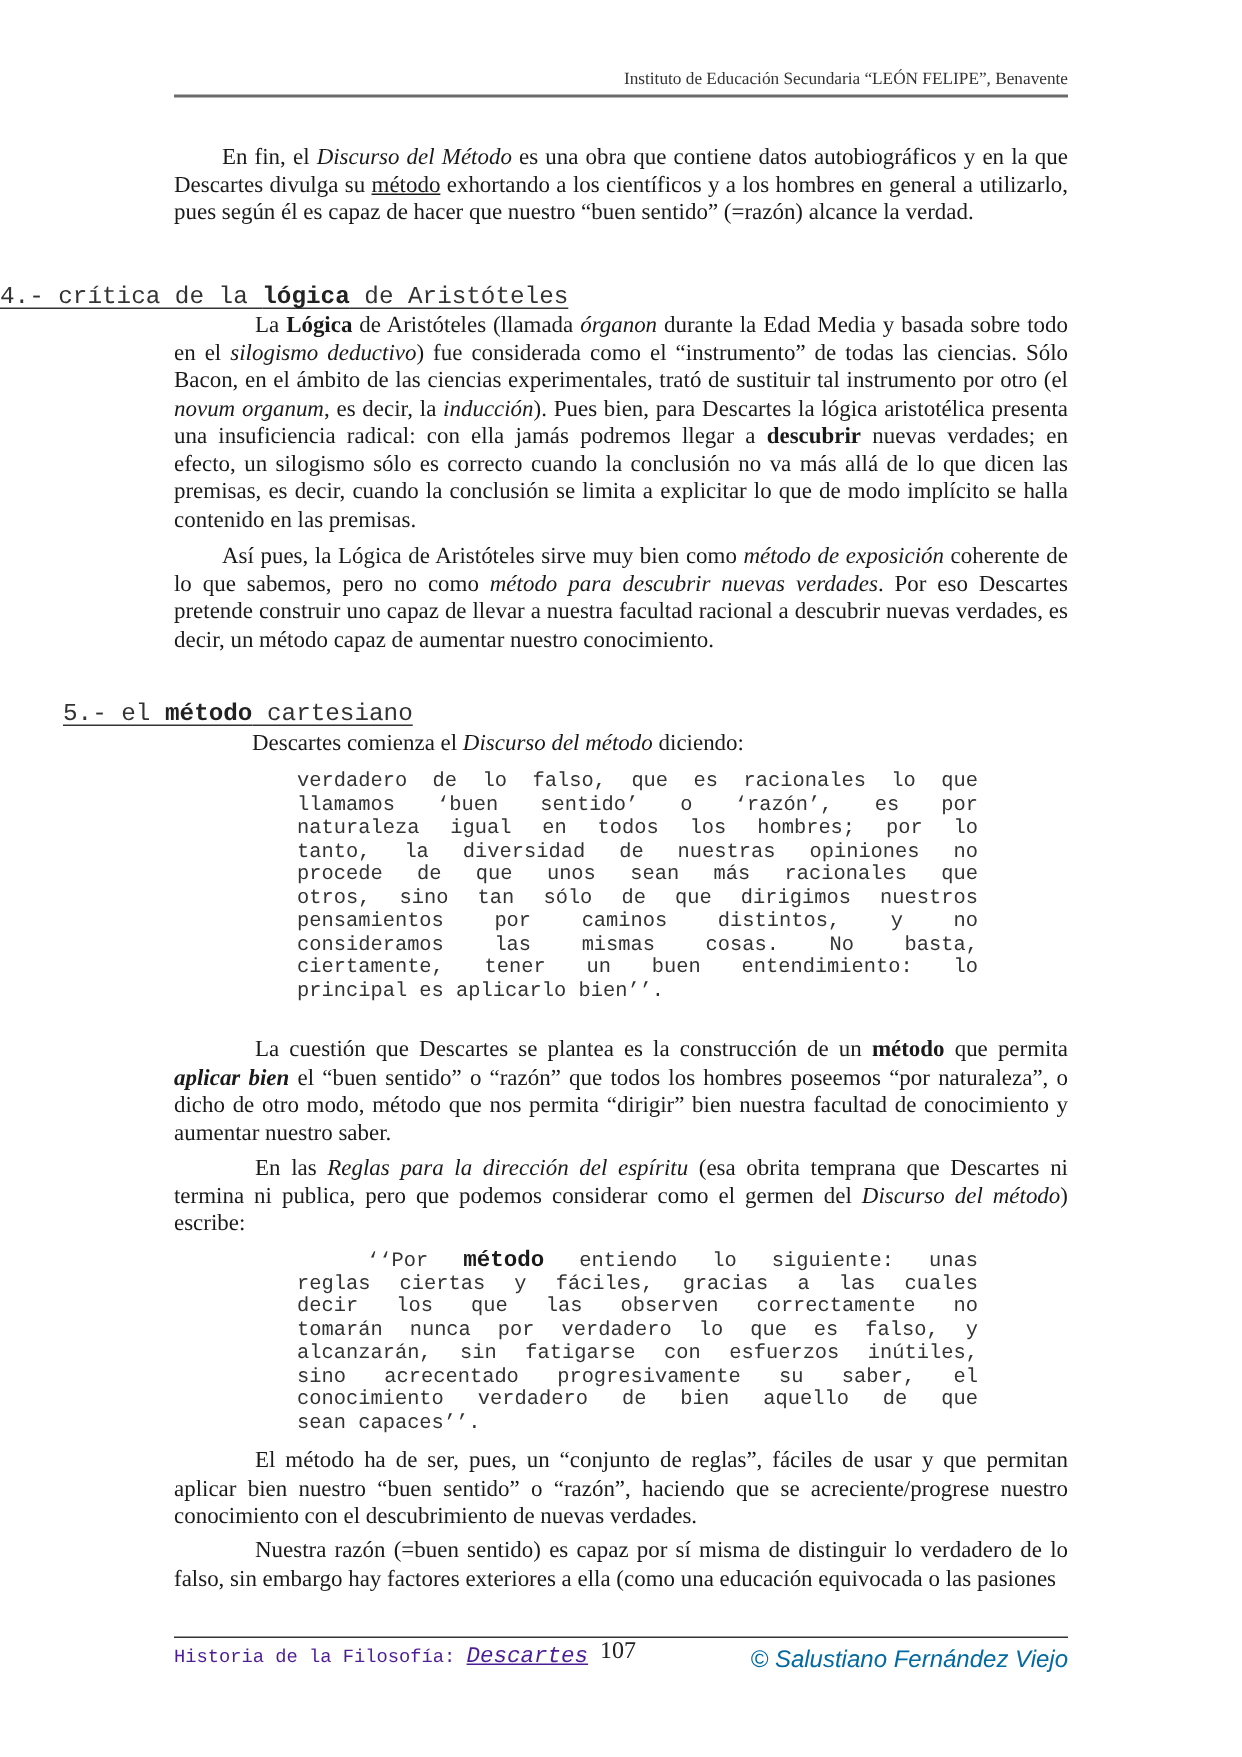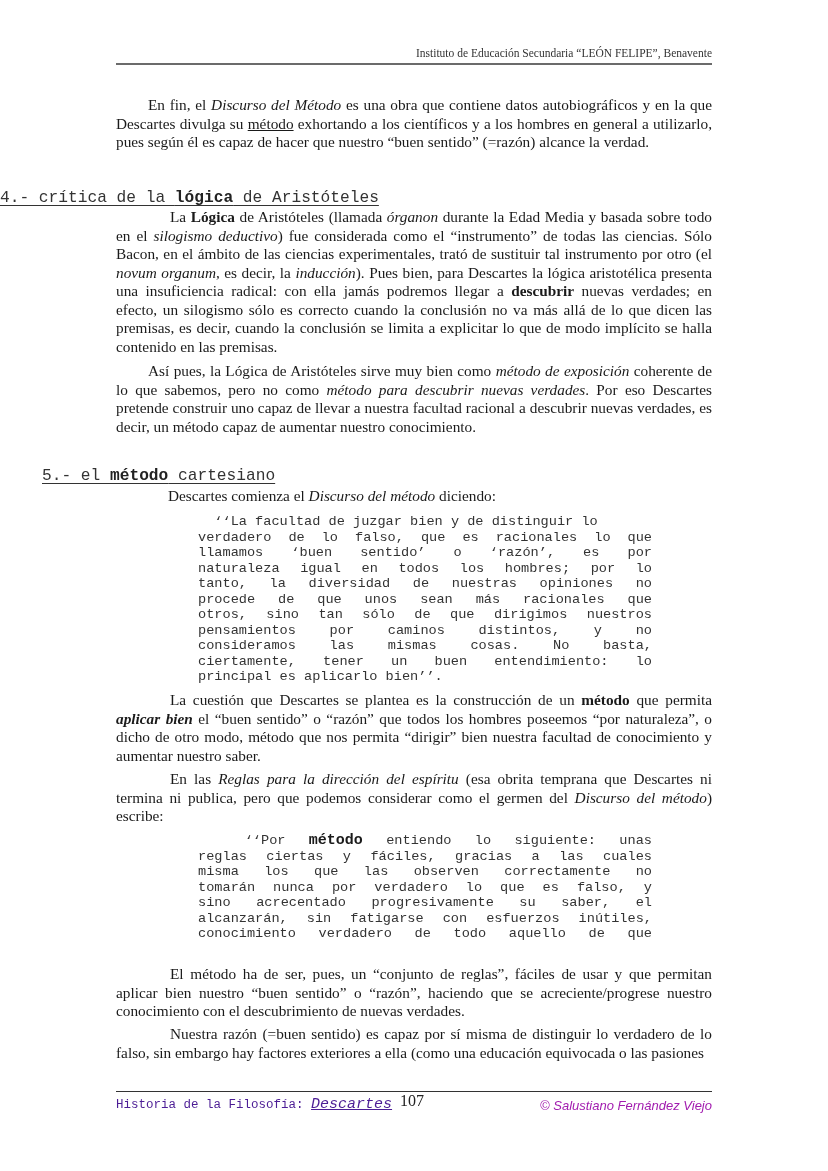--- a/index.html
+++ b/index.html
@@ -23,21 +23,21 @@
 
   .quote { position: absolute; left: 198px; width: 454px; font-size: 13.6px; line-height: 15.5px; text-align: justify; color: #333; white-space: normal; }
   .quote .qline { display: block; text-align: justify; text-align-last: justify; height: 15.5px; }
   .quote .qline.last { text-align-last: left; }
   .quote b { font-size: 15px; font-weight: bold; color: #1a1a1a; }
 
   .footer-rule { position: absolute; left: 116px; width: 596px; top: 1091px; height: 1px; background: #333; }
   .footer-left { position: absolute; left: 116px; top: 1096px; font-size: 12.5px; color: #4c1d95; font-family: Liberation Mono, monospace; }
   .footer-left .course { font-style: italic; text-decoration: underline; font-size: 15px; }
   .footer-page { position: absolute; left: 400px; top: 1092px; font-size: 16px; color: #222; }
-  .footer-right { position: absolute; right: 116px; top: 1098px; font-size: 13px; font-style: italic; color: #a21caf; margin-left: 40px; }
+  .footer-right { position: absolute; right: 116px; top: 1098px; font-size: 16px; font-style: italic; color: #0369a1; margin-left: 40px; }
 </style>
 </head>
 <body>
 
 <div class="page">
 
   <div class="header-text serif">Instituto de Educación Secundaria “LEÓN FELIPE”, Benavente</div>
   <div class="header-rule"></div>
 
   <p class="para serif" style="top:96px;margin:0;"><span class="indent"></span><span>En fin, el </span><i>Discurso del Método</i><span> es una obra que contiene datos autobiográficos y en la que Descartes divulga su </span><u>método</u><span> exhortando a los científicos y a los hombres en general a utilizarlo, pues según él es capaz de hacer que nuestro “buen sentido” (=razón) alcance la verdad.</span></p>
@@ -46,45 +46,45 @@
 
   <p class="para serif" style="top:208px;margin:0;"><span class="indent2"></span><span>La </span><b>Lógica</b><span> de Aristóteles (llamada </span><i>órganon</i><span> durante la Edad Media y basada sobre todo en el </span><i>silogismo deductivo</i><span>) fue considerada como el “instrumento” de todas las ciencias. Sólo Bacon, en el ámbito de las ciencias experimentales, trató de sustituir tal instrumento por otro (el </span><i>novum organum</i><span>, es decir, la </span><i>inducción</i><span>). Pues bien, para Descartes la lógica aristotélica presenta una insuficiencia radical: con ella jamás podremos llegar a </span><b>descubrir</b><span> nuevas verdades; en efecto, un silogismo sólo es correcto cuando la conclusión no va más allá de lo que dicen las premisas, es decir, cuando la conclusión se limita a explicitar lo que de modo implícito se halla contenido en las premisas.</span></p>
 
   <p class="para serif" style="top:362px;margin:0;"><span class="indent"></span><span>Así pues, la Lógica de Aristóteles sirve muy bien como </span><i>método de exposición</i><span> coherente de lo que sabemos, pero no como </span><i>método para descubrir nuevas verdades</i><span>. Por eso Descartes pretende construir uno capaz de llevar a nuestra facultad racional a descubrir nuevas verdades, es decir, un método capaz de aumentar nuestro conocimiento.</span></p>
 
   <div class="heading mono" style="top:467px;padding-left:42px;"><span class="inner"><span>5.- el </span><b>método</b><span> cartesiano</span></span></div>
 
   <p class="para serif" style="top:487px;left:168px;width:544px;margin:0;"><span>Descartes comienza el </span><i>Discurso del método</i><span> diciendo:</span></p>
 
   <div class="quote mono" style="top:514px;">
-    <span class="qline" style="white-space:pre;text-align-last:left;">  ‘‘La facultad de juzgar bien y de distinguir lo</span>
     <span class="qline">verdadero de lo falso, que es racionales lo que</span>
     <span class="qline">llamamos ‘buen sentido’ o ‘razón’, es por</span>
     <span class="qline">naturaleza igual en todos los hombres; por lo</span>
     <span class="qline">tanto, la diversidad de nuestras opiniones no</span>
     <span class="qline">procede de que unos sean más racionales que</span>
     <span class="qline">otros, sino tan sólo de que dirigimos nuestros</span>
     <span class="qline">pensamientos por caminos distintos, y no</span>
     <span class="qline">consideramos las mismas cosas. No basta,</span>
     <span class="qline">ciertamente, tener un buen entendimiento: lo</span>
     <span class="qline last">principal es aplicarlo bien’’.</span>
   </div>
 
   <p class="para serif" style="top:691px;margin:0;"><span class="indent2"></span><span>La cuestión que Descartes se plantea es la construcción de un </span><b>método</b><span> que permita </span><b><i>aplicar bien</i></b><span> el “buen sentido” o “razón” que todos los hombres poseemos “por naturaleza”, o dicho de otro modo, método que nos permita “dirigir” bien nuestra facultad de conocimiento y aumentar nuestro saber.</span></p>
 
   <p class="para serif" style="top:770px;margin:0;"><span class="indent2"></span><span>En las </span><i>Reglas para la dirección del espíritu</i><span> (esa obrita temprana que Descartes ni termina ni publica, pero que podemos considerar como el germen del </span><i>Discurso del método</i><span>) escribe:</span></p>
 
   <div class="quote mono" style="top:833px;">
     <span class="qline" style="white-space:pre;"><span>  ‘‘Por </span><b>método</b><span> entiendo lo siguiente: unas</span></span>
     <span class="qline">reglas ciertas y fáciles, gracias a las cuales</span>
-    <span class="qline">misma los que las observen correctamente no</span>
+    <span class="qline">decir los que las observen correctamente no</span>
     <span class="qline">tomarán nunca por verdadero lo que es falso, y</span>
+    <span class="qline">alcanzarán, sin fatigarse con esfuerzos inútiles,</span>
     <span class="qline">sino acrecentado progresivamente su saber, el</span>
-    <span class="qline">alcanzarán, sin fatigarse con esfuerzos inútiles,</span>
-    <span class="qline">conocimiento verdadero de todo aquello de que</span>
+    <span class="qline">conocimiento verdadero de bien aquello de que</span>
+    <span class="qline last">sean capaces’’.</span>
   </div>
 
   <p class="para serif" style="top:965px;margin:0;"><span class="indent2"></span><span>El método ha de ser, pues, un “conjunto de reglas”, fáciles de usar y que permitan aplicar bien nuestro “buen sentido” o “razón”, haciendo que se acreciente/progrese nuestro conocimiento con el descubrimiento de nuevas verdades.</span></p>
 
   <p class="para serif" style="top:1025px;margin:0;"><span class="indent2"></span><span>Nuestra razón (=buen sentido) es capaz por sí misma de distinguir lo verdadero de lo falso, sin embargo hay factores exteriores a ella (como una educación equivocada o las pasiones</span></p>
 
   <div class="footer-rule"></div>
   <div class="footer-left serif"><span>Historia de la Filosofía: </span><span class="course">Descartes</span></div>
   <div class="footer-page serif">107</div>
   <div class="footer-right sans">© Salustiano Fernández Viejo</div>

